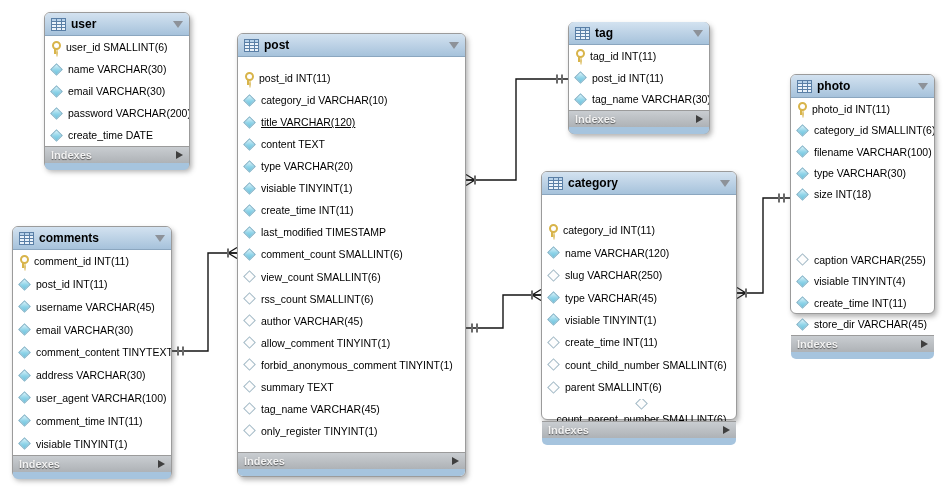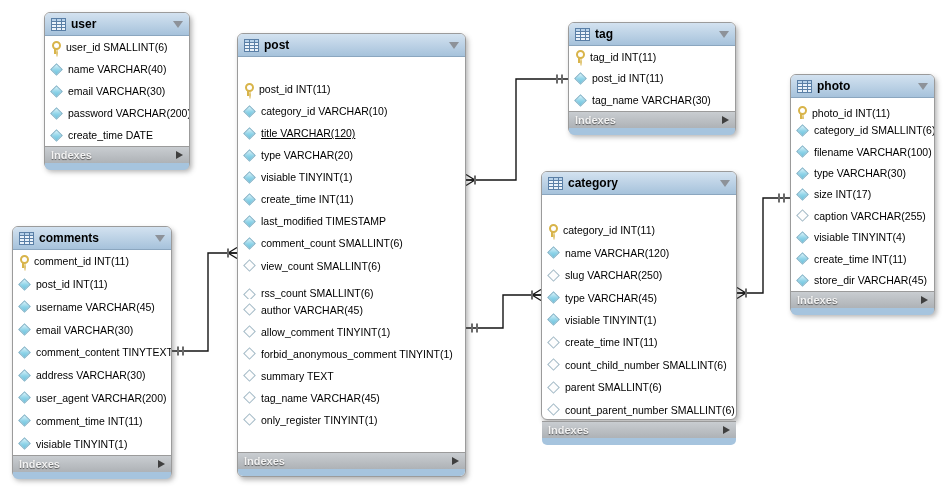--- a/index.html
+++ b/index.html
@@ -117,21 +117,21 @@
       <span class="table-title">user</span>
       <span class="collapse-triangle"></span>
     </div>
     <div class="table-body">
         <div class="table-row" style="height: 22px;">
     <span class="row-icon icon-key"></span>
     <span class="row-label">user_id SMALLINT(6)</span>
   </div>
         <div class="table-row" style="height: 22px;">
     <span class="row-icon icon-diamond-filled"></span>
-    <span class="row-label">name VARCHAR(40)</span>
+    <span class="row-label">name VARCHAR(30)</span>
   </div>
         <div class="table-row" style="height: 22px;">
     <span class="row-icon icon-diamond-filled"></span>
     <span class="row-label">email VARCHAR(30)</span>
   </div>
         <div class="table-row" style="height: 22px;">
     <span class="row-icon icon-diamond-filled"></span>
     <span class="row-label">password VARCHAR(200)</span>
   </div>
         <div class="table-row" style="height: 22px;">
@@ -178,21 +178,21 @@
         <div class="table-row" style="height: 22.7778px;">
     <span class="row-icon icon-diamond-filled"></span>
     <span class="row-label">comment_content TINYTEXT</span>
   </div>
         <div class="table-row" style="height: 22.7778px;">
     <span class="row-icon icon-diamond-filled"></span>
     <span class="row-label">address VARCHAR(30)</span>
   </div>
         <div class="table-row" style="height: 22.7778px;">
     <span class="row-icon icon-diamond-filled"></span>
-    <span class="row-label">user_agent VARCHAR(200)</span>
+    <span class="row-label">user_agent VARCHAR(100)</span>
   </div>
         <div class="table-row" style="height: 22.7778px;">
     <span class="row-icon icon-diamond-filled"></span>
     <span class="row-label">comment_time INT(11)</span>
   </div>
         <div class="table-row" style="height: 22.7778px;">
     <span class="row-icon icon-diamond-filled"></span>
     <span class="row-label">visiable TINYINT(1)</span>
   </div>
       </div>
@@ -223,20 +223,24 @@
         <div class="table-row" style="height: 22.0556px;">
     <span class="row-icon icon-diamond-filled"></span>
     <span class="row-label">category_id VARCHAR(10)</span>
   </div>
         <div class="table-row" style="height: 22.0556px; text-decoration: underline;">
     <span class="row-icon icon-diamond-filled"></span>
     <span class="row-label">title VARCHAR(120)</span>
   </div>
         <div class="table-row" style="height: 22.0556px;">
     <span class="row-icon icon-diamond-filled"></span>
+    <span class="row-label">content TEXT</span>
+  </div>
+        <div class="table-row" style="height: 22.0556px;">
+    <span class="row-icon icon-diamond-filled"></span>
     <span class="row-label">type VARCHAR(20)</span>
   </div>
         <div class="table-row" style="height: 22.0556px;">
     <span class="row-icon icon-diamond-filled"></span>
     <span class="row-label">visiable TINYINT(1)</span>
   </div>
         <div class="table-row" style="height: 22.0556px;">
     <span class="row-icon icon-diamond-filled"></span>
     <span class="row-label">create_time INT(11)</span>
   </div>
@@ -245,21 +249,21 @@
     <span class="row-label">last_modified TIMESTAMP</span>
   </div>
         <div class="table-row" style="height: 22.0556px;">
     <span class="row-icon icon-diamond-filled"></span>
     <span class="row-label">comment_count SMALLINT(6)</span>
   </div>
         <div class="table-row" style="height: 22.0556px;">
     <span class="row-icon icon-diamond-hollow"></span>
     <span class="row-label">view_count SMALLINT(6)</span>
   </div>
-        <div class="table-row" style="height: 22.0556px; align-items: flex-end;">
+        <div class="table-row" style="height: 22.0556px;">
     <span class="row-icon icon-diamond-hollow"></span>
     <span class="row-label">rss_count SMALLINT(6)</span>
   </div>
         <div class="table-row" style="height: 22.0556px;">
     <span class="row-icon icon-diamond-hollow"></span>
     <span class="row-label">author VARCHAR(45)</span>
   </div>
         <div class="table-row" style="height: 22.0556px;">
     <span class="row-icon icon-diamond-hollow"></span>
     <span class="row-label">allow_comment TINYINT(1)</span>
@@ -280,21 +284,21 @@
     <span class="row-icon icon-diamond-hollow"></span>
     <span class="row-label">only_register TINYINT(1)</span>
   </div>
       </div>
     <div class="table-indexes">
       <span class="indexes-label">Indexes</span>
       <span class="expand-arrow"></span>
     </div>
     <div class="table-footer-strip"></div>
   </div>
-    <div class="table-node" style="left: 568px; top: 22px; width: 168px; height: 112px;">
+    <div class="table-node" style="left: 568px; top: 22px; width: 142px; height: 112px; justify-content: center;">
     <div class="table-header">
       <svg class="table-icon-svg" width="15" height="13" viewBox="0 0 15 13">
         <rect x="0.5" y="0.5" width="14" height="12" fill="#eaf2fa" stroke="#5a7fa6"></rect>
         <rect x="0.5" y="0.5" width="14" height="3" fill="#b8d2ea" stroke="#5a7fa6"></rect>
         <line x1="5.5" y1="0.5" x2="5.5" y2="12.5" stroke="#5a7fa6"></line>
         <line x1="10.5" y1="0.5" x2="10.5" y2="12.5" stroke="#5a7fa6"></line>
         <line x1="0.5" y1="6.5" x2="14.5" y2="6.5" stroke="#5a7fa6"></line>
         <line x1="0.5" y1="9.5" x2="14.5" y2="9.5" stroke="#5a7fa6"></line>
       </svg>
       <span class="table-title">tag</span>
@@ -359,21 +363,21 @@
     <span class="row-label">create_time INT(11)</span>
   </div>
         <div class="table-row" style="height: 22.4444px;">
     <span class="row-icon icon-diamond-hollow"></span>
     <span class="row-label">count_child_number SMALLINT(6)</span>
   </div>
         <div class="table-row" style="height: 22.4444px;">
     <span class="row-icon icon-diamond-hollow"></span>
     <span class="row-label">parent SMALLINT(6)</span>
   </div>
-        <div class="table-row" style="height: 22.4444px;">
+        <div class="table-row" style="height: 22.4444px; flex-direction: column;">
     <span class="row-icon icon-diamond-hollow"></span>
     <span class="row-label">count_parent_number SMALLINT(6)</span>
   </div>
       </div>
     <div class="table-indexes">
       <span class="indexes-label">Indexes</span>
       <span class="expand-arrow"></span>
     </div>
     <div class="table-footer-strip"></div>
   </div>
@@ -384,41 +388,41 @@
         <rect x="0.5" y="0.5" width="14" height="3" fill="#b8d2ea" stroke="#5a7fa6"></rect>
         <line x1="5.5" y1="0.5" x2="5.5" y2="12.5" stroke="#5a7fa6"></line>
         <line x1="10.5" y1="0.5" x2="10.5" y2="12.5" stroke="#5a7fa6"></line>
         <line x1="0.5" y1="6.5" x2="14.5" y2="6.5" stroke="#5a7fa6"></line>
         <line x1="0.5" y1="9.5" x2="14.5" y2="9.5" stroke="#5a7fa6"></line>
       </svg>
       <span class="table-title">photo</span>
       <span class="collapse-triangle"></span>
     </div>
     <div class="table-body">
-        <div class="table-row" style="height: 21.4444px; align-items: flex-end;">
+        <div class="table-row" style="height: 21.4444px;">
     <span class="row-icon icon-key"></span>
     <span class="row-label">photo_id INT(11)</span>
   </div>
         <div class="table-row" style="height: 21.4444px;">
     <span class="row-icon icon-diamond-filled"></span>
     <span class="row-label">category_id SMALLINT(6)</span>
   </div>
         <div class="table-row" style="height: 21.4444px;">
     <span class="row-icon icon-diamond-filled"></span>
     <span class="row-label">filename VARCHAR(100)</span>
   </div>
         <div class="table-row" style="height: 21.4444px;">
     <span class="row-icon icon-diamond-filled"></span>
     <span class="row-label">type VARCHAR(30)</span>
   </div>
         <div class="table-row" style="height: 21.4444px;">
     <span class="row-icon icon-diamond-filled"></span>
-    <span class="row-label">size INT(17)</span>
-  </div>
-        <div class="table-row" style="height: 21.4444px;">
+    <span class="row-label">size INT(18)</span>
+  </div>
+        <div class="table-row" style="height: 21.4444px; margin-top: 44px;">
     <span class="row-icon icon-diamond-hollow"></span>
     <span class="row-label">caption VARCHAR(255)</span>
   </div>
         <div class="table-row" style="height: 21.4444px;">
     <span class="row-icon icon-diamond-filled"></span>
     <span class="row-label">visiable TINYINT(4)</span>
   </div>
         <div class="table-row" style="height: 21.4444px;">
     <span class="row-icon icon-diamond-filled"></span>
     <span class="row-label">create_time INT(11)</span>

